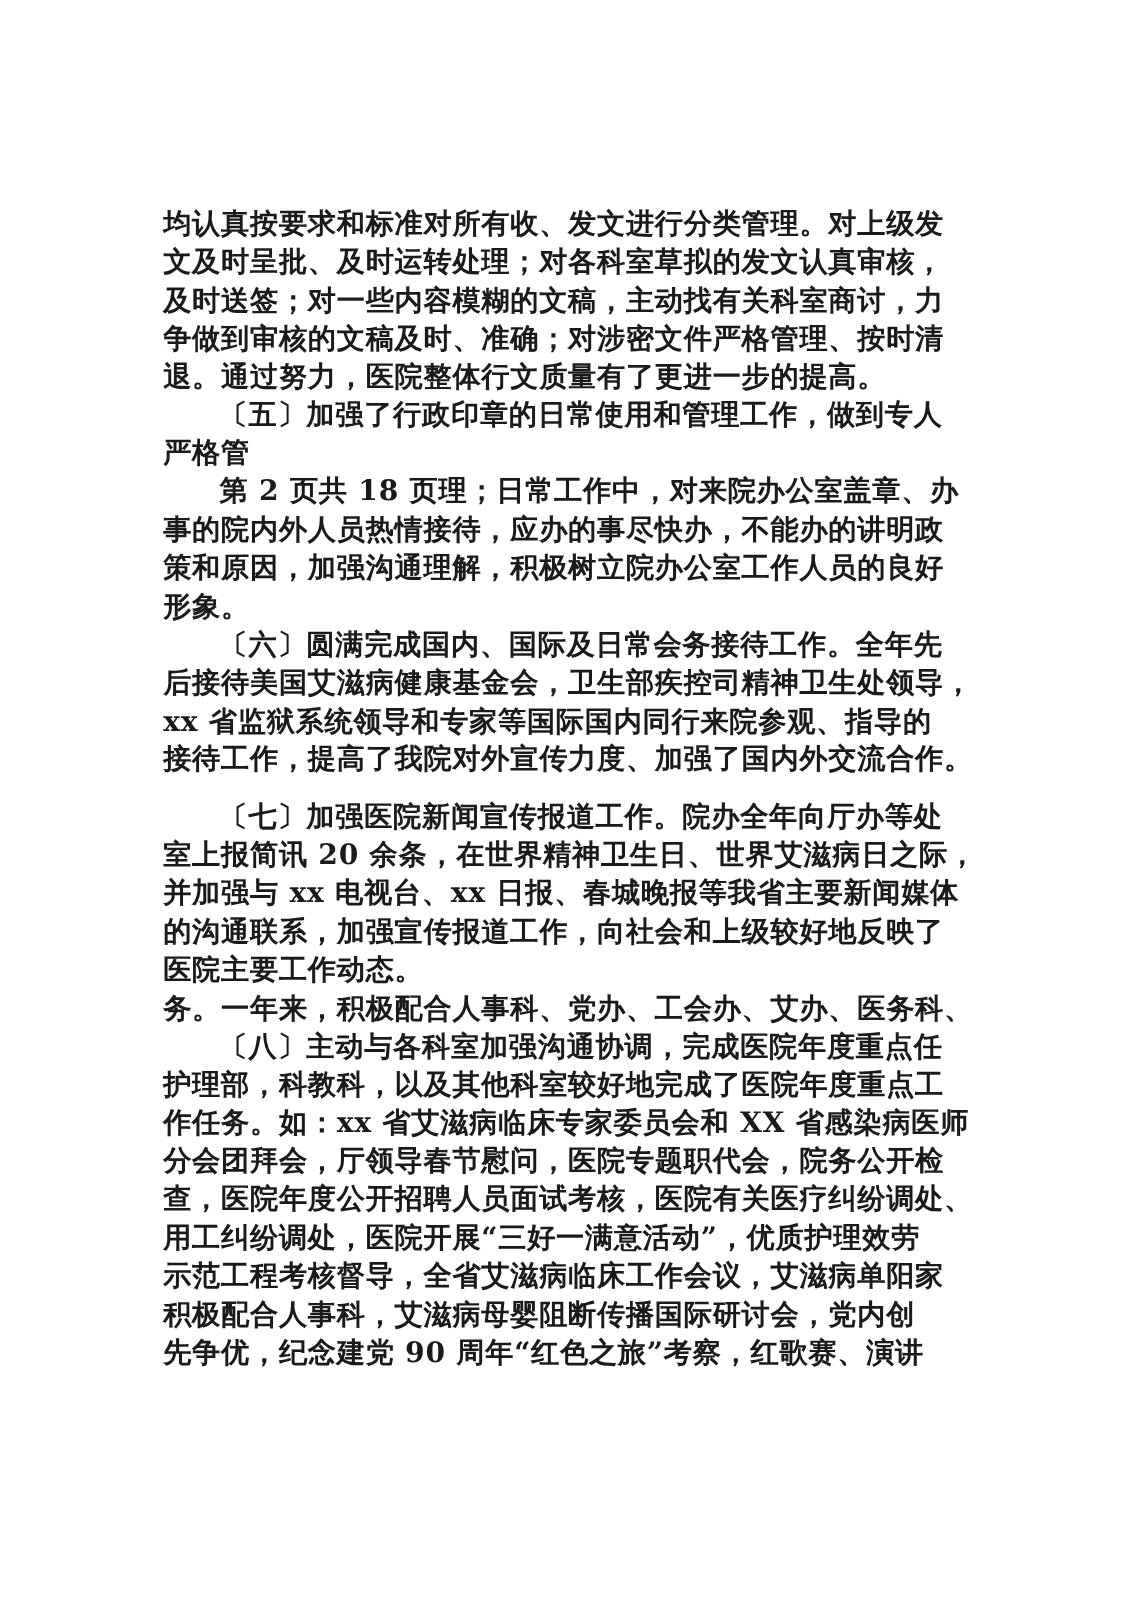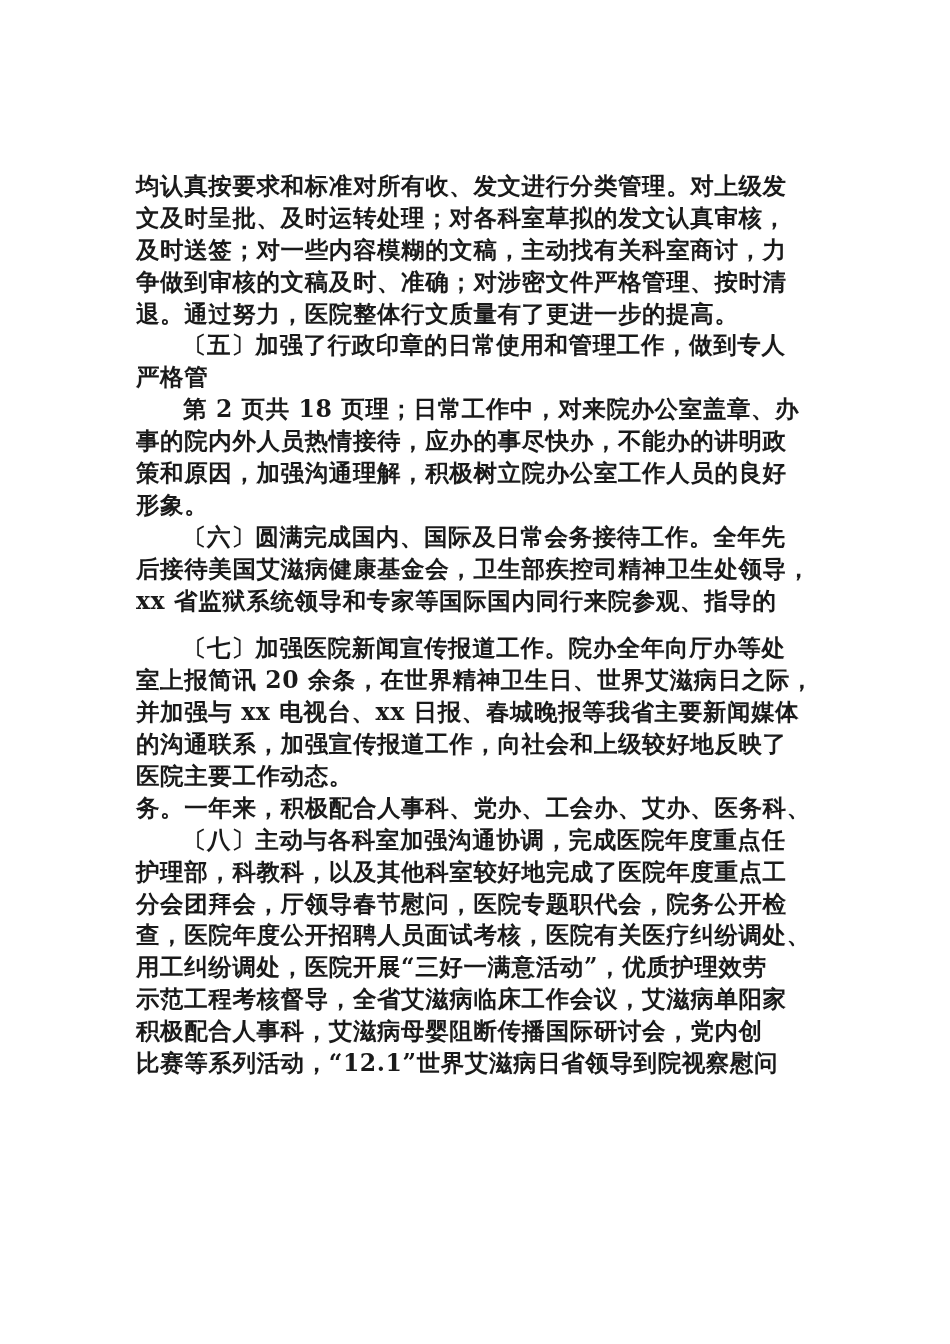--- a/index.html
+++ b/index.html
@@ -31,28 +31,30 @@
   <span class="line">退。通过努力，医院整体行文质量有了更进一步的提高。</span>
   <span class="line indent">〔五〕加强了行政印章的日常使用和管理工作，做到专人</span>
   <span class="line">严格管</span>
   <span class="line indent">第 2 页共 18 页理；日常工作中，对来院办公室盖章、办</span>
   <span class="line">事的院内外人员热情接待，应办的事尽快办，不能办的讲明政</span>
   <span class="line">策和原因，加强沟通理解，积极树立院办公室工作人员的良好</span>
   <span class="line">形象。</span>
   <span class="line indent">〔六〕圆满完成国内、国际及日常会务接待工作。全年先</span>
   <span class="line">后接待美国艾滋病健康基金会，卫生部疾控司精神卫生处领导，</span>
   <span class="line">xx 省监狱系统领导和专家等国际国内同行来院参观、指导的</span>
+  <span class="line">接待工作，提高了我院对外宣传力度、加强了国内外交流合作。</span>
   <div class="gap"></div>
   <span class="line indent">〔七〕加强医院新闻宣传报道工作。院办全年向厅办等处</span>
   <span class="line">室上报简讯 20 余条，在世界精神卫生日、世界艾滋病日之际，</span>
   <span class="line">并加强与 xx 电视台、xx 日报、春城晚报等我省主要新闻媒体</span>
   <span class="line">的沟通联系，加强宣传报道工作，向社会和上级较好地反映了</span>
   <span class="line">医院主要工作动态。</span>
   <span class="line">务。一年来，积极配合人事科、党办、工会办、艾办、医务科、</span>
   <span class="line indent">〔八〕主动与各科室加强沟通协调，完成医院年度重点任</span>
   <span class="line">护理部，科教科，以及其他科室较好地完成了医院年度重点工</span>
+  <span class="line">作任务。如：xx 省艾滋病临床专家委员会和 XX 省感染病医师</span>
   <span class="line">分会团拜会，厅领导春节慰问，医院专题职代会，院务公开检</span>
   <span class="line">查，医院年度公开招聘人员面试考核，医院有关医疗纠纷调处、</span>
   <span class="line">用工纠纷调处，医院开展“三好一满意活动”，优质护理效劳</span>
   <span class="line">示范工程考核督导，全省艾滋病临床工作会议，艾滋病单阳家</span>
   <span class="line">积极配合人事科，艾滋病母婴阻断传播国际研讨会，党内创</span>
-  <span class="line">比赛等系列活动，“12.1”世界艾滋病日省领导到院视察慰问</span>
+  <span class="line">先争优，纪念建党 90 周年“红色之旅”考察，红歌赛、演讲</span>
 </div>
 
 </body></html>

